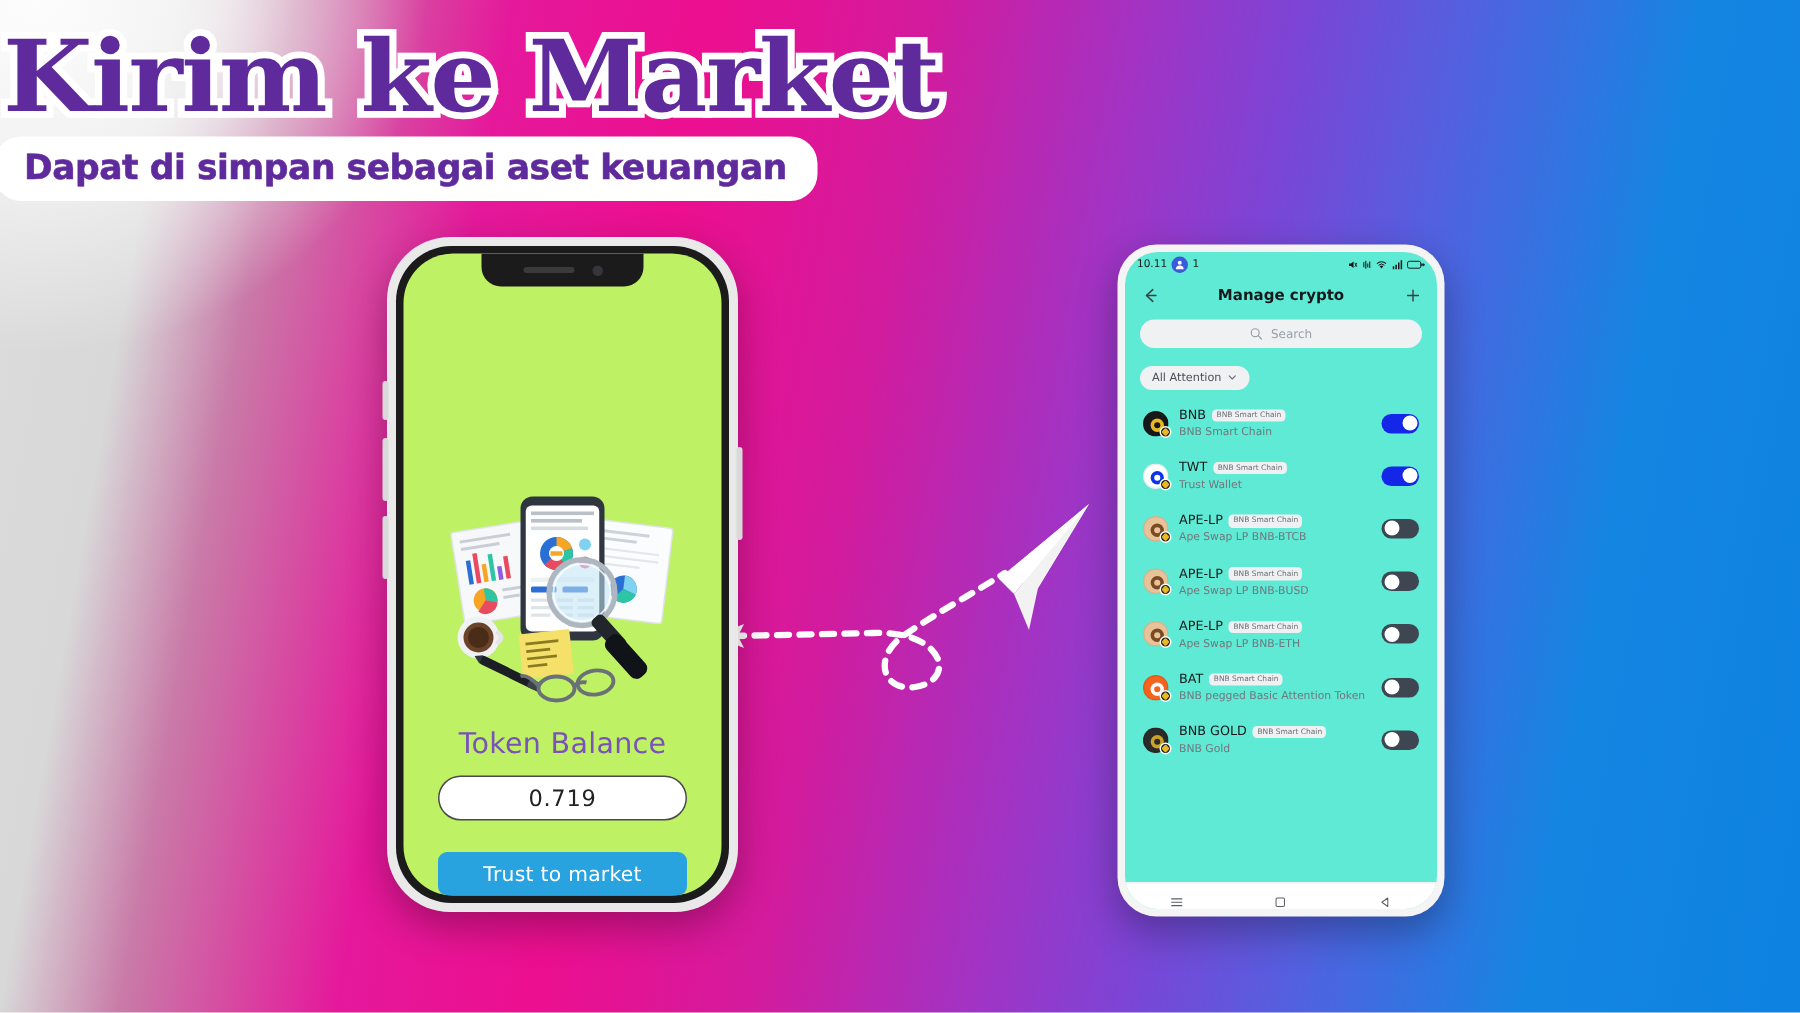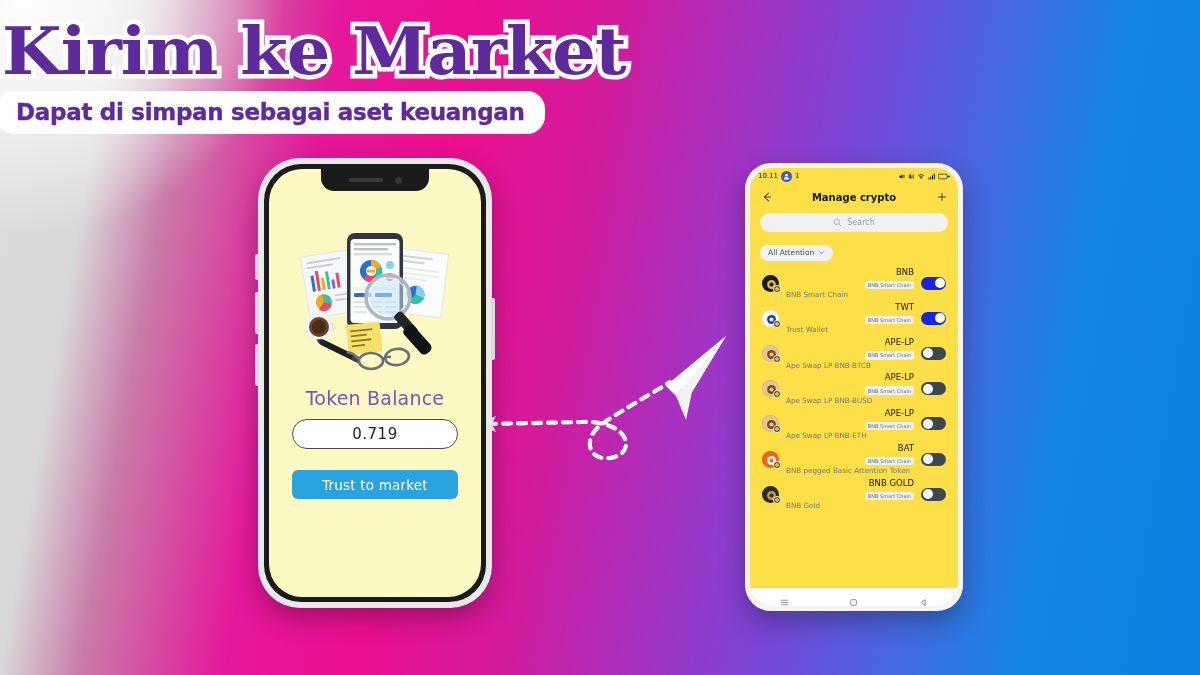--- a/index.html
+++ b/index.html
@@ -71,25 +71,25 @@
   }
   .phone-left .frame {
     width: 100%; height: 100%;
     background: #1b1b1b;
     border-radius: 37px;
     padding: 5px;
     position: relative;
   }
   .phone-left .screen {
     width: 100%; height: 100%;
-    background: #fef9c3;
+    background: #bef264;
     border-radius: 33px;
     position: relative;
     overflow: hidden;
-    display: flex; flex-direction: column; align-items: center;
+    display: flex; flex-direction: column; align-items: center; justify-content: flex-end;
   }
   .notch {
     position: absolute; top: 0; left: 50%; transform: translateX(-50%);
     width: 108px; height: 22px;
     background: #1b1b1b;
     border-bottom-left-radius: 13px;
     border-bottom-right-radius: 13px;
     display: flex; align-items: center; justify-content: center; gap: 12px;
     z-index: 3;
   }
@@ -148,21 +148,21 @@
     position: absolute; left: 745px; top: 163px;
     width: 218px; height: 448px;
     background: #f4f4f4;
     border-radius: 26px;
     padding: 5px;
     box-shadow: 0 10px 26px rgba(0,0,0,0.30);
     z-index: 5;
   }
   .phone-right .screen-r {
     width: 100%; height: 100%;
-    background: #fde047;
+    background: #5eead4;
     border-radius: 22px;
     overflow: hidden;
     position: relative;
     display: flex; flex-direction: column;
   }
   .statusbar {
     height: 16px; flex: 0 0 16px;
     display: flex; align-items: center; justify-content: space-between;
     padding: 0 8px;
     font-size: 7px; color: #1b1b1b;
@@ -225,21 +225,21 @@
     position: absolute; right: -2px; bottom: -1px;
     width: 8px; height: 8px; border-radius: 50%;
     background: #23221f; border: 1px solid #fff;
     display: flex; align-items: center; justify-content: center;
   }
   .coin-ico .chainbadge i {
     display: block; width: 4px; height: 4px; background: #e8b923;
     transform: rotate(45deg); border-radius: 1px;
   }
   .coin-meta { flex: 1; min-width: 0; }
-  .coin-top { display: flex; align-items: flex-end; gap: 4px; flex-direction: column; }
+  .coin-top { display: flex; align-items: center; gap: 4px; }
   .coin-sym { font-size: 8.5px; color: #16181c; font-family: "DejaVu Sans", sans-serif; }
   .coin-chain {
     font-size: 5px; color: #6b7076;
     background: #eef0f2; border-radius: 3px; padding: 1.2px 3px;
     font-family: "DejaVu Sans", sans-serif; white-space: nowrap;
   }
   .coin-name {
     font-size: 7.2px; color: #72777e; margin-top: 1px;
     font-family: "DejaVu Sans", sans-serif; white-space: nowrap;
     overflow: hidden; text-overflow: ellipsis;

